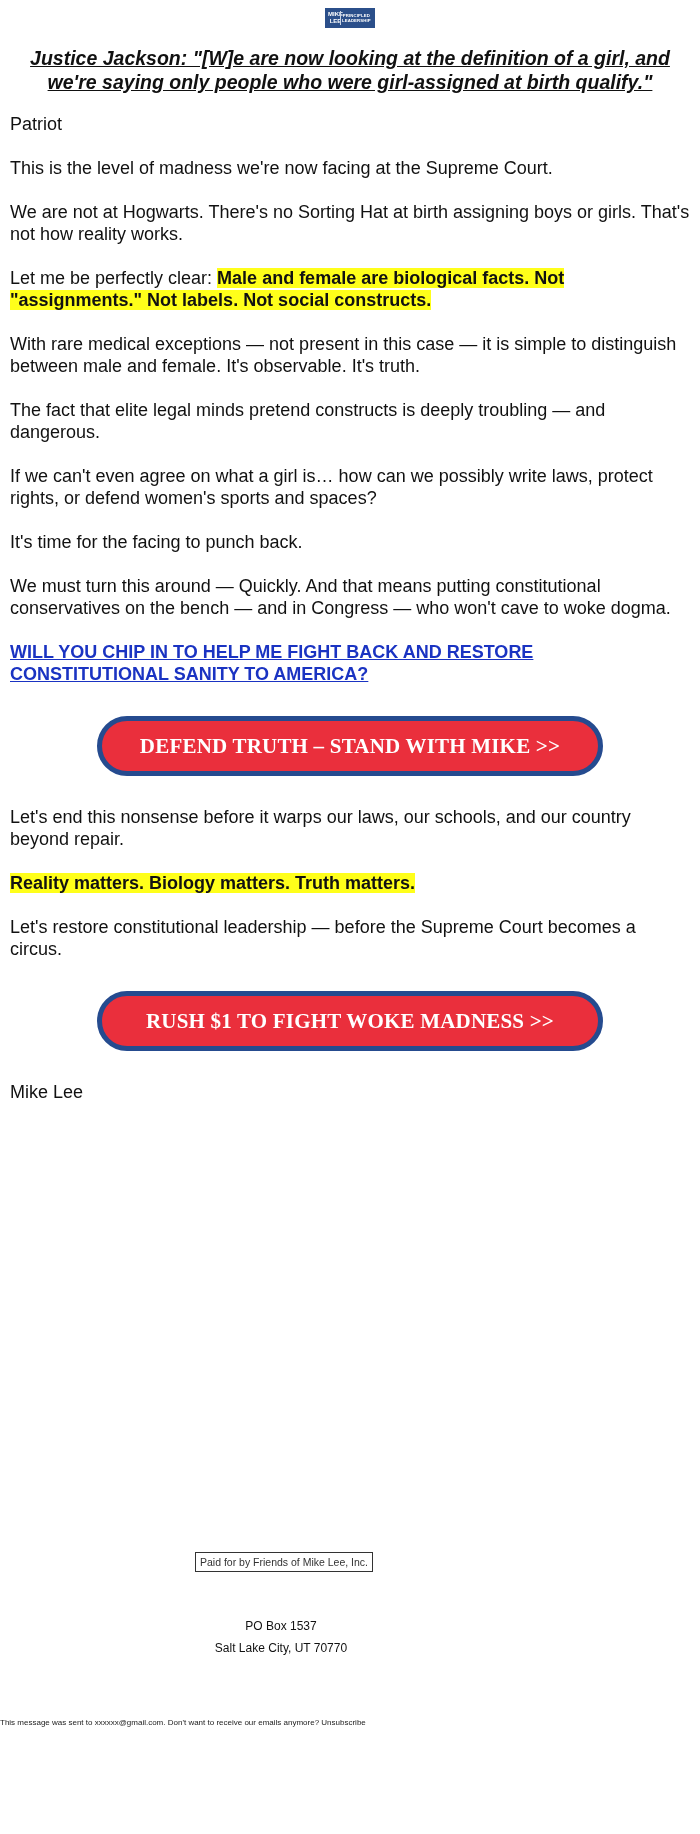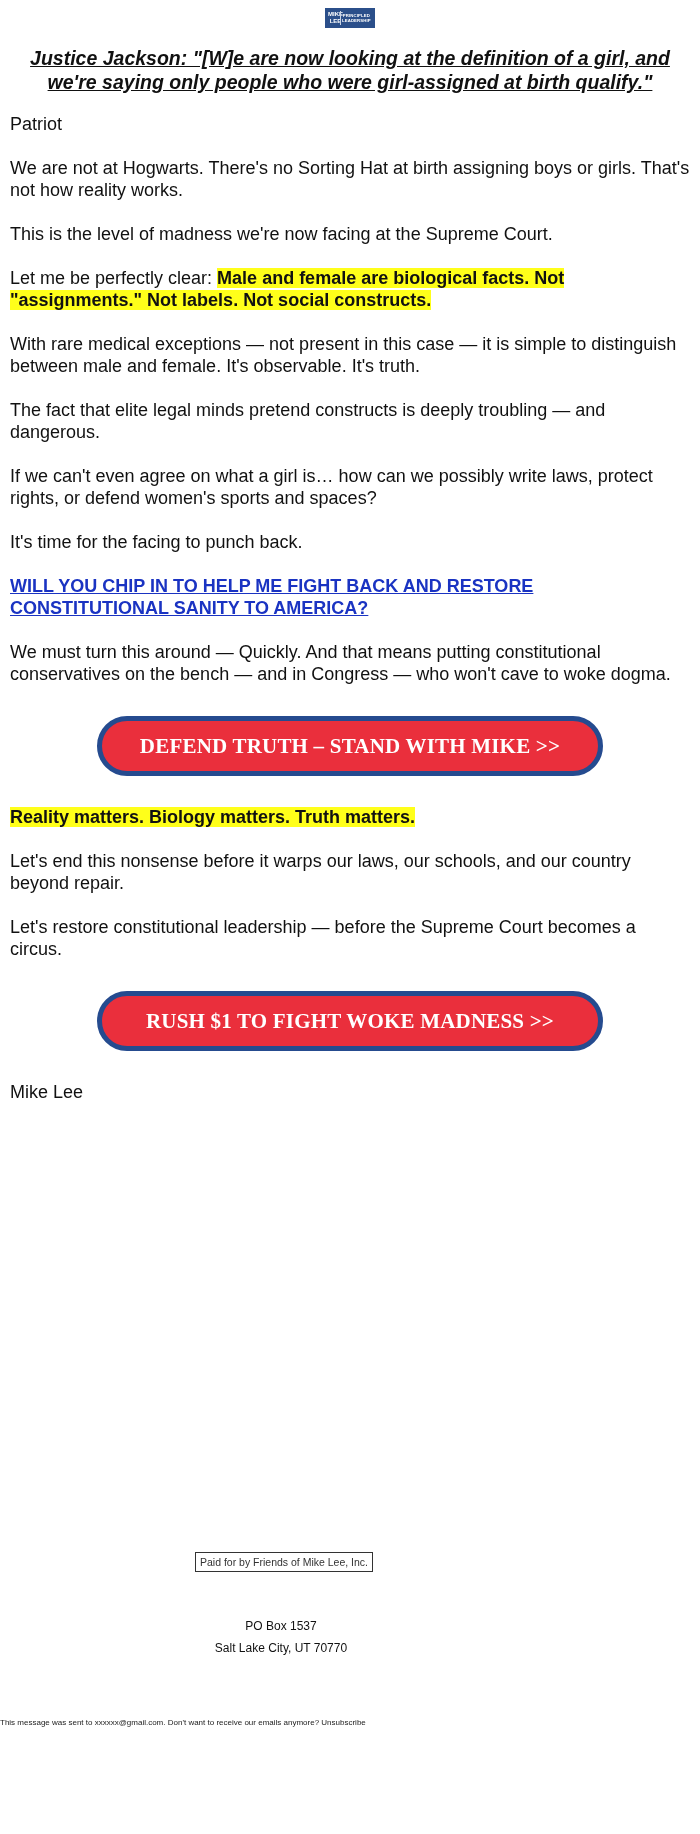--- a/index.html
+++ b/index.html
@@ -47,36 +47,36 @@
       <div>PRINCIPLED</div>
       <div>LEADERSHIP</div>
     </div>
   </div>
 </div>
 
 <div class="content">
   <div class="headline">Justice Jackson: "[W]e are now looking at the definition of a girl, and we're saying only people who were girl-assigned at birth qualify."</div>
 
   <p>Patriot</p>
+  <p>This is the level of madness we're now facing at the Supreme Court.</p>
   <p>We are not at Hogwarts. There's no Sorting Hat at birth assigning boys or girls. That's not how reality works.</p>
-  <p>This is the level of madness we're now facing at the Supreme Court.</p>
   <p><span>Let me be perfectly clear: </span><span class="hl">Male and female are biological facts. Not "assignments." Not labels. Not social constructs.</span></p>
   <p>With rare medical exceptions — not present in this case — it is simple to distinguish between male and female. It's observable. It's truth.</p>
   <p>The fact that elite legal minds pretend constructs is deeply troubling — and dangerous.</p>
   <p>If we can't even agree on what a girl is… how can we possibly write laws, protect rights, or defend women's sports and spaces?</p>
   <p>It's time for the facing to punch back.</p>
+  <p>We must turn this around — Quickly. And that means putting constitutional conservatives on the bench — and in Congress — who won't cave to woke dogma.</p>
   <p><a class="cta-link">WILL YOU CHIP IN TO HELP ME FIGHT BACK AND RESTORE CONSTITUTIONAL SANITY TO AMERICA?</a></p>
-  <p>We must turn this around — Quickly. And that means putting constitutional conservatives on the bench — and in Congress — who won't cave to woke dogma.</p>
 
   <div class="btn-row">
     <a class="btn">DEFEND TRUTH – STAND WITH MIKE &gt;&gt;</a>
   </div>
 
+  <p>Let's end this nonsense before it warps our laws, our schools, and our country beyond repair.</p>
   <p><span class="hl">Reality matters. Biology matters. Truth matters.</span></p>
-  <p>Let's end this nonsense before it warps our laws, our schools, and our country beyond repair.</p>
   <p>Let's restore constitutional leadership — before the Supreme Court becomes a circus.</p>
 
   <div class="btn-row">
     <a class="btn">RUSH $1 TO FIGHT WOKE MADNESS &gt;&gt;</a>
   </div>
 
   <p class="sig">Mike Lee</p>
 </div>
 
 <div class="paid">

